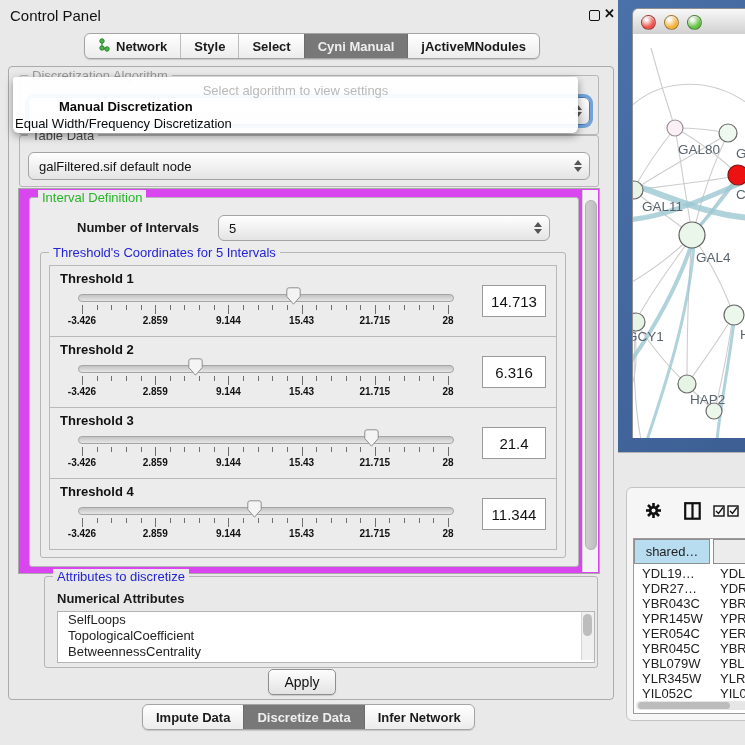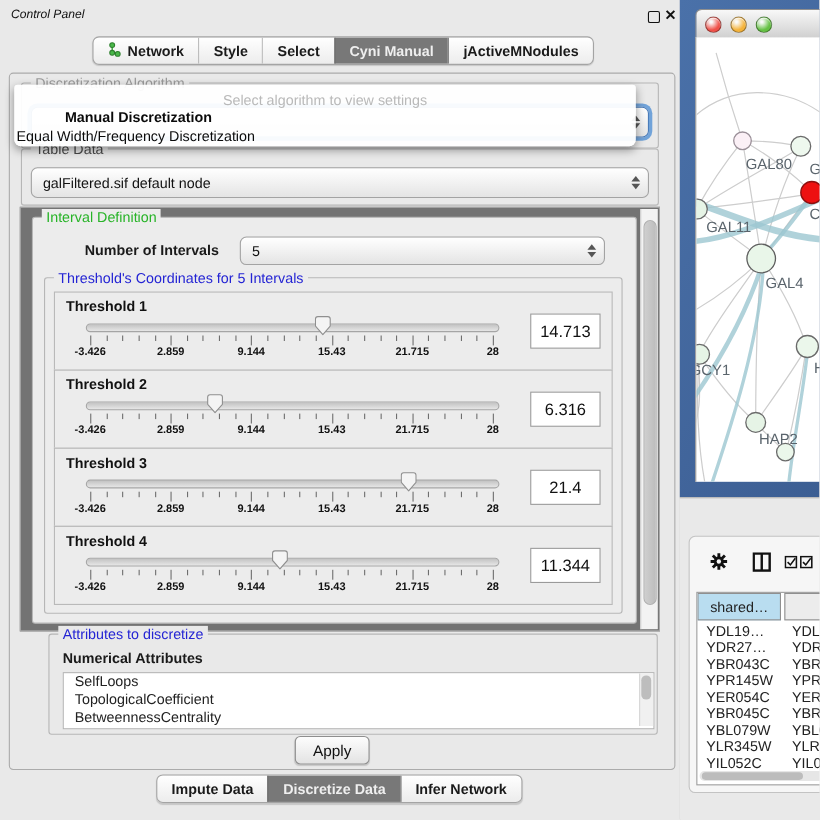--- a/index.html
+++ b/index.html
@@ -3,21 +3,21 @@
 <meta charset="utf-8">
 <style>
   html,body{margin:0;padding:0;}
   body{width:745px;height:745px;overflow:hidden;position:relative;
        font-family:"Liberation Sans",sans-serif;background:#e9e9e9;font-size:13px;color:#1a1a1a;}
   .abs{position:absolute;}
 
   
   #left-panel{left:0;top:0;width:618px;height:745px;background:#e9e9e9;border-right:1px solid #c6c6c6;}
   #panel-titlebar{left:0;top:0;width:618px;height:28px;}
-  #panel-title{left:10px;top:7px;font-size:11px;color:#111;font-style:italic;}
+  #panel-title{left:10px;top:7px;font-size:15px;color:#111;}
   #float-icon{left:589px;top:10px;width:9px;height:9px;border:1.6px solid #111;border-radius:2px;}
   #close-icon{left:604px;top:6px;font-size:13px;font-weight:bold;color:#111;}
 
   .segmented{display:flex;height:24px;border:1px solid #a4a4a4;border-radius:6px;overflow:hidden;
              background:linear-gradient(#ffffff,#ececec);box-shadow:0 1px 1px rgba(0,0,0,.15);}
   .seg{display:flex;align-items:center;gap:5px;padding:12px 13px;font-size:13px;font-weight:bold;color:#1a1a1a;
        border-left:1px solid #bdbdbd;white-space:nowrap;text-align:right;}
   .seg:first-child{border-left:none;}
   .seg.sel{background:#787878;color:#efefef;border-left-color:#6d6d6d;}
   .seg.sel + .seg{border-left-color:#6d6d6d;}
@@ -39,21 +39,21 @@
   .stepper .down{width:0;height:0;border-left:4px solid transparent;border-right:4px solid transparent;border-top:5px solid #555;}
 
   
   #algo-popup{left:13px;top:77px;width:565px;height:56px;background:rgba(255,255,255,.94);
               border-radius:3px 3px 6px 6px;box-shadow:0 3px 9px rgba(0,0,0,.4);z-index:50;}
   #algo-placeholder{position:absolute;left:0;right:0;top:6px;text-align:center;color:#b9b9b9;font-size:13px;}
   .popup-item{position:absolute;left:2px;font-size:13px;color:#0a0a0a;white-space:nowrap;}
   .popup-item.bold{font-weight:bold;}
 
   
-  #scroll-panel{left:18px;top:188px;width:580px;height:384px;border:1px solid #a8a8a8;background:#737373;}
+  #scroll-panel{left:18px;top:188px;width:580px;height:384px;border:1px solid #a8a8a8;background:#d946ef;}
   #scroll-panel .group-title{background:#ececec;}
   #v-scrollbar{position:absolute;right:1px;top:1px;width:15px;height:382px;background:#f3f3f3;border-left:1px solid #d0d0d0;}
   #v-thumb{position:absolute;left:2px;top:10px;width:10px;height:348px;border-radius:6px;
            background:linear-gradient(90deg,#cfcfcf,#bdbdbd);border:1px solid #b0b0b0;}
 
   #num-int-label{left:47px;top:22px;font-weight:bold;font-size:13px;}
   .th-panel{position:absolute;left:8px;width:506px;height:70px;border:1px solid #b9b9b9;background:#ececec;}
   .th-label{position:absolute;left:10px;top:5px;font-weight:bold;font-size:13px;color:#111;}
   .track{position:absolute;left:28px;top:28px;width:374px;height:6px;border:1px solid #a5a5a5;border-radius:4px;
          background:linear-gradient(#c3c3c3,#e6e6e6);}

